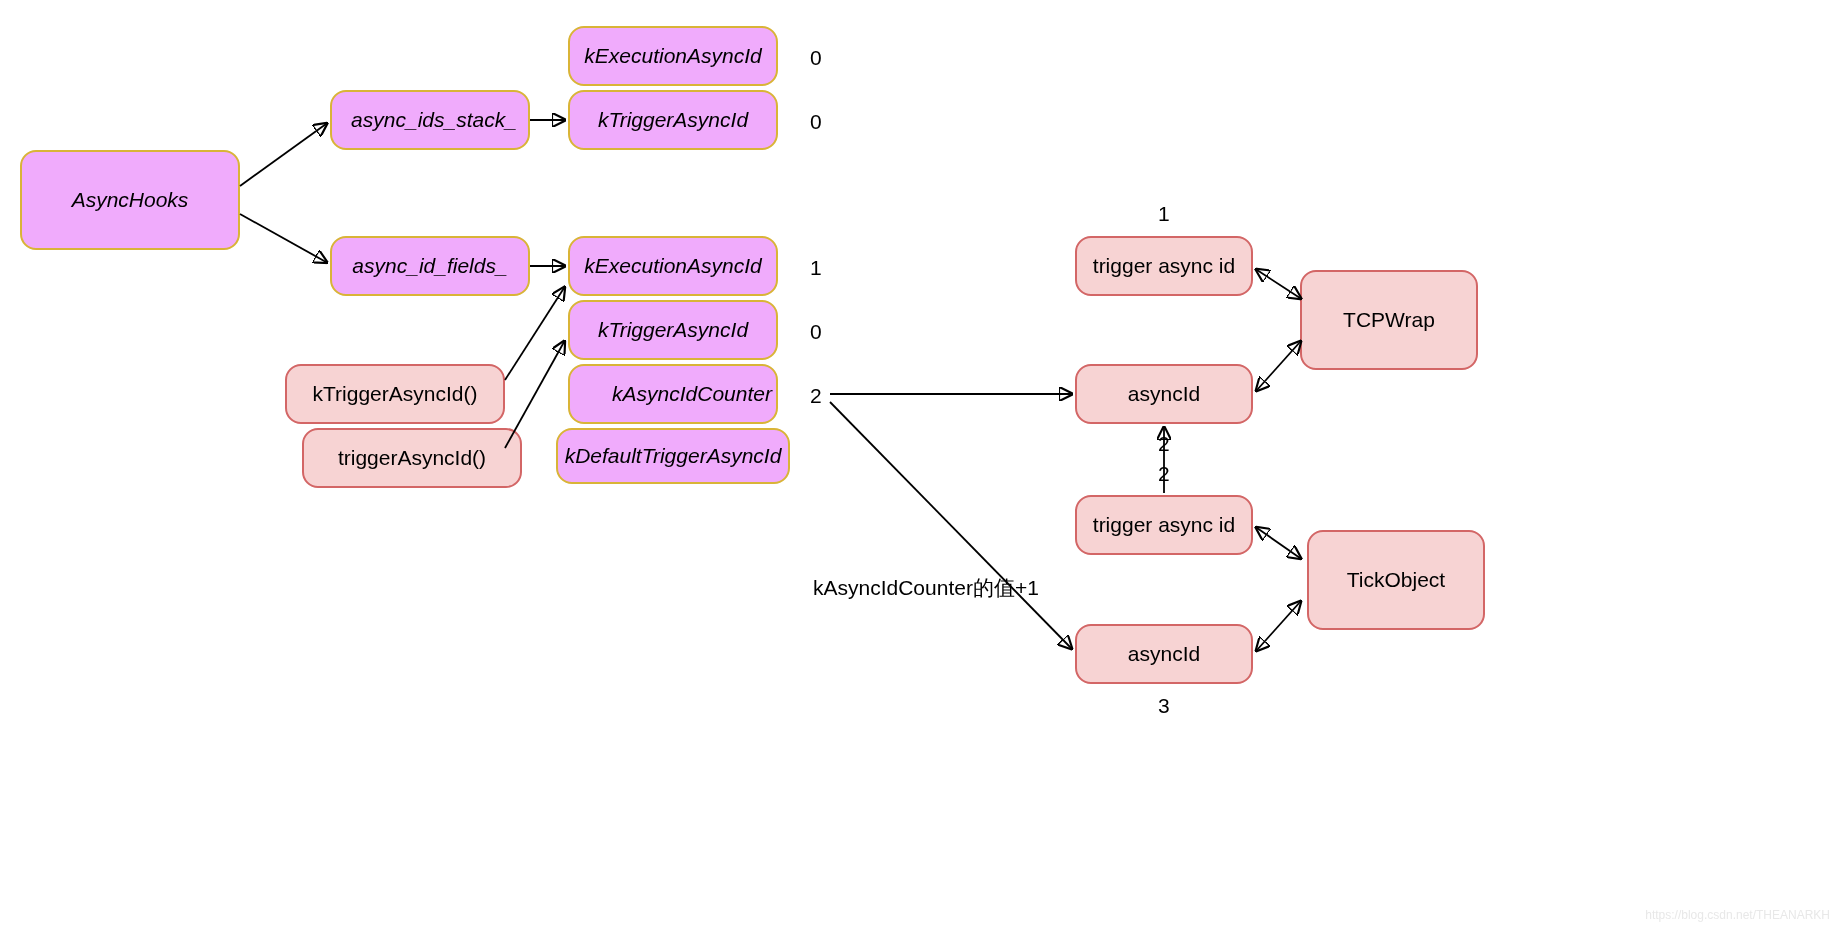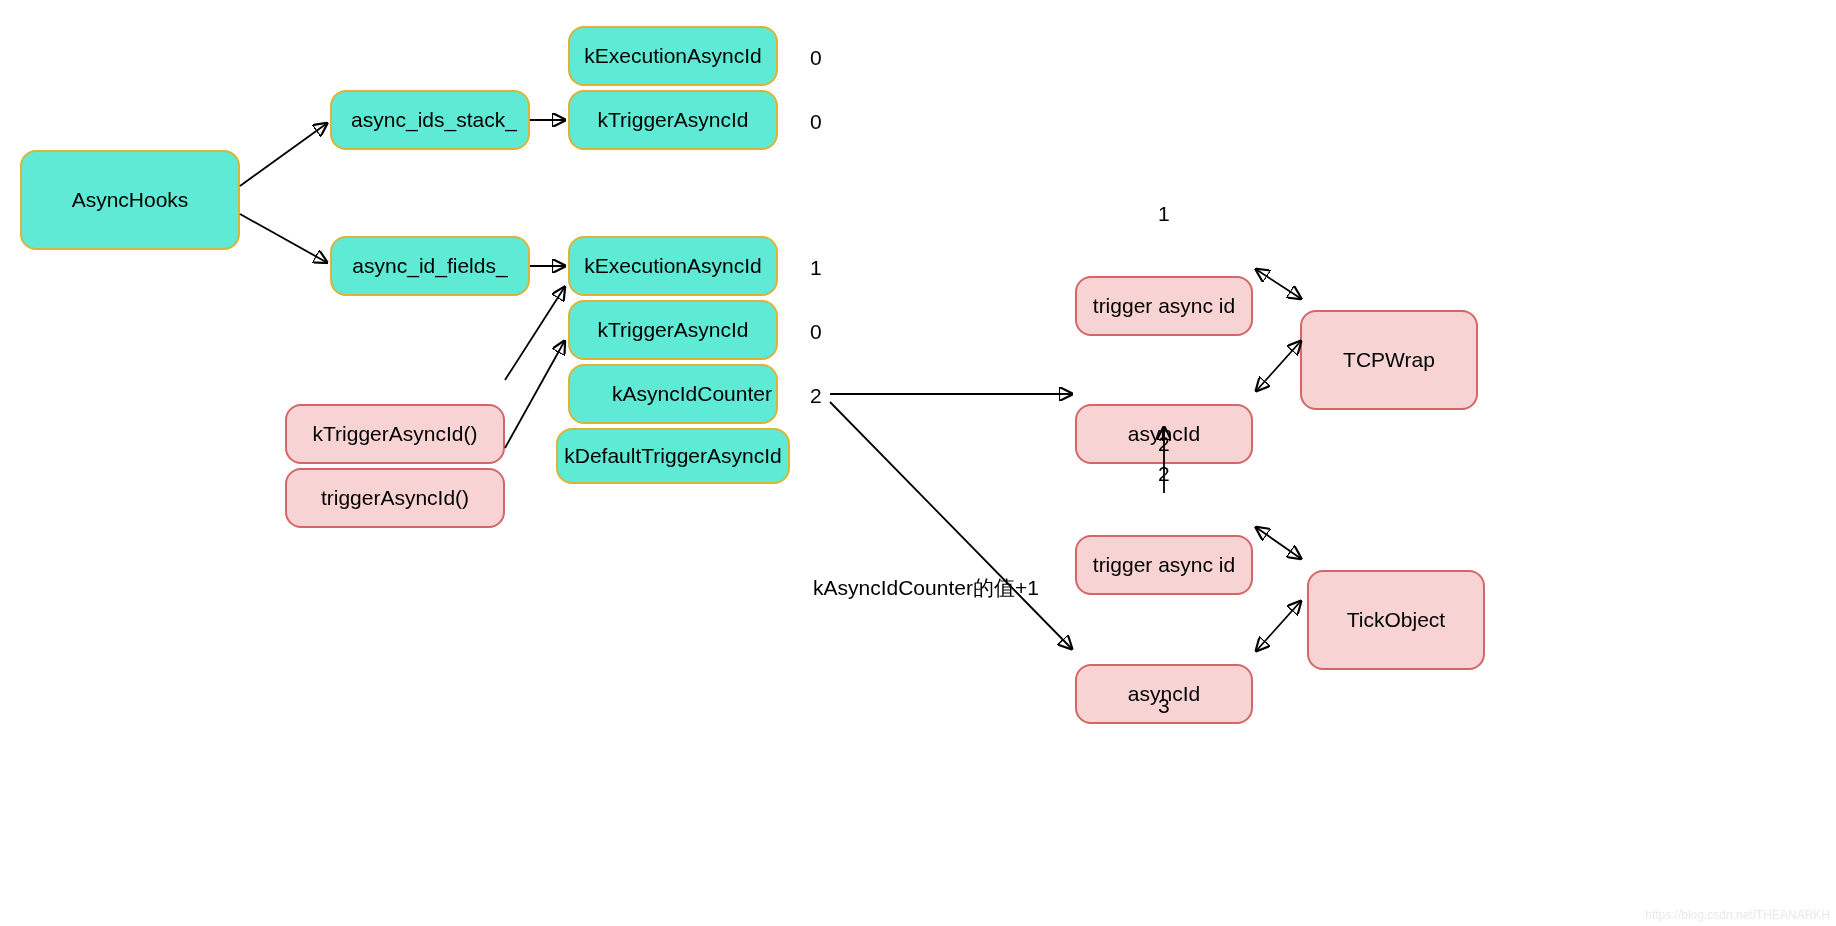--- a/index.html
+++ b/index.html
@@ -16,27 +16,27 @@
     position: absolute;
     display: flex;
     align-items: center;
     justify-content: center;
     border-radius: 16px;
     border: 2px solid;
     text-align: center;
     padding: 0 10px;
   }
   .yellow {
-    background: #5eead4;
+    background: #f0abfc;
     border-color: #d9b437;
+    font-style: italic;
   }
   .pink {
     background: #f7d3d3;
     border-color: #d36666;
-    margin-top: 40px;
   }
   .label {
     position: absolute;
     font-size: 21px;
     text-align: center;
   }
   svg {
     position: absolute;
     top: 0;
     left: 0;
@@ -67,21 +67,21 @@
 
 <div class="box yellow" style="left:568px; top:26px; width:210px; height:60px;">kExecutionAsyncId</div>
 <div class="box yellow" style="left:568px; top:90px; width:210px; height:60px;">kTriggerAsyncId</div>
 
 <div class="box yellow" style="left:568px; top:236px; width:210px; height:60px;">kExecutionAsyncId</div>
 <div class="box yellow" style="left:568px; top:300px; width:210px; height:60px;">kTriggerAsyncId</div>
 <div class="box yellow" style="left:568px; top:364px; width:210px; height:60px;padding-left:48px;">kAsyncIdCounter</div>
 <div class="box yellow" style="left:556px; top:428px; width:234px; height:56px;">kDefaultTriggerAsyncId</div>
 
 <div class="box pink" style="left:285px; top:364px; width:220px; height:60px;">kTriggerAsyncId()</div>
-<div class="box pink" style="left:285px; top:428px; width:220px; height:60px;">triggerAsyncId()</div>
+<div class="box pink" style="left:302px; top:428px; width:220px; height:60px;">triggerAsyncId()</div>
 
 <div class="box pink" style="left:1075px; top:236px; width:178px; height:60px;">trigger async id</div>
 <div class="box pink" style="left:1075px; top:364px; width:178px; height:60px;">asyncId</div>
 <div class="box pink" style="left:1300px; top:270px; width:178px; height:100px;">TCPWrap</div>
 
 <div class="box pink" style="left:1075px; top:495px; width:178px; height:60px;">trigger async id</div>
 <div class="box pink" style="left:1075px; top:624px; width:178px; height:60px;">asyncId</div>
 <div class="box pink" style="left:1307px; top:530px; width:178px; height:100px;">TickObject</div>
 
 <div class="label" style="left:810px; top:46px;">0</div>

